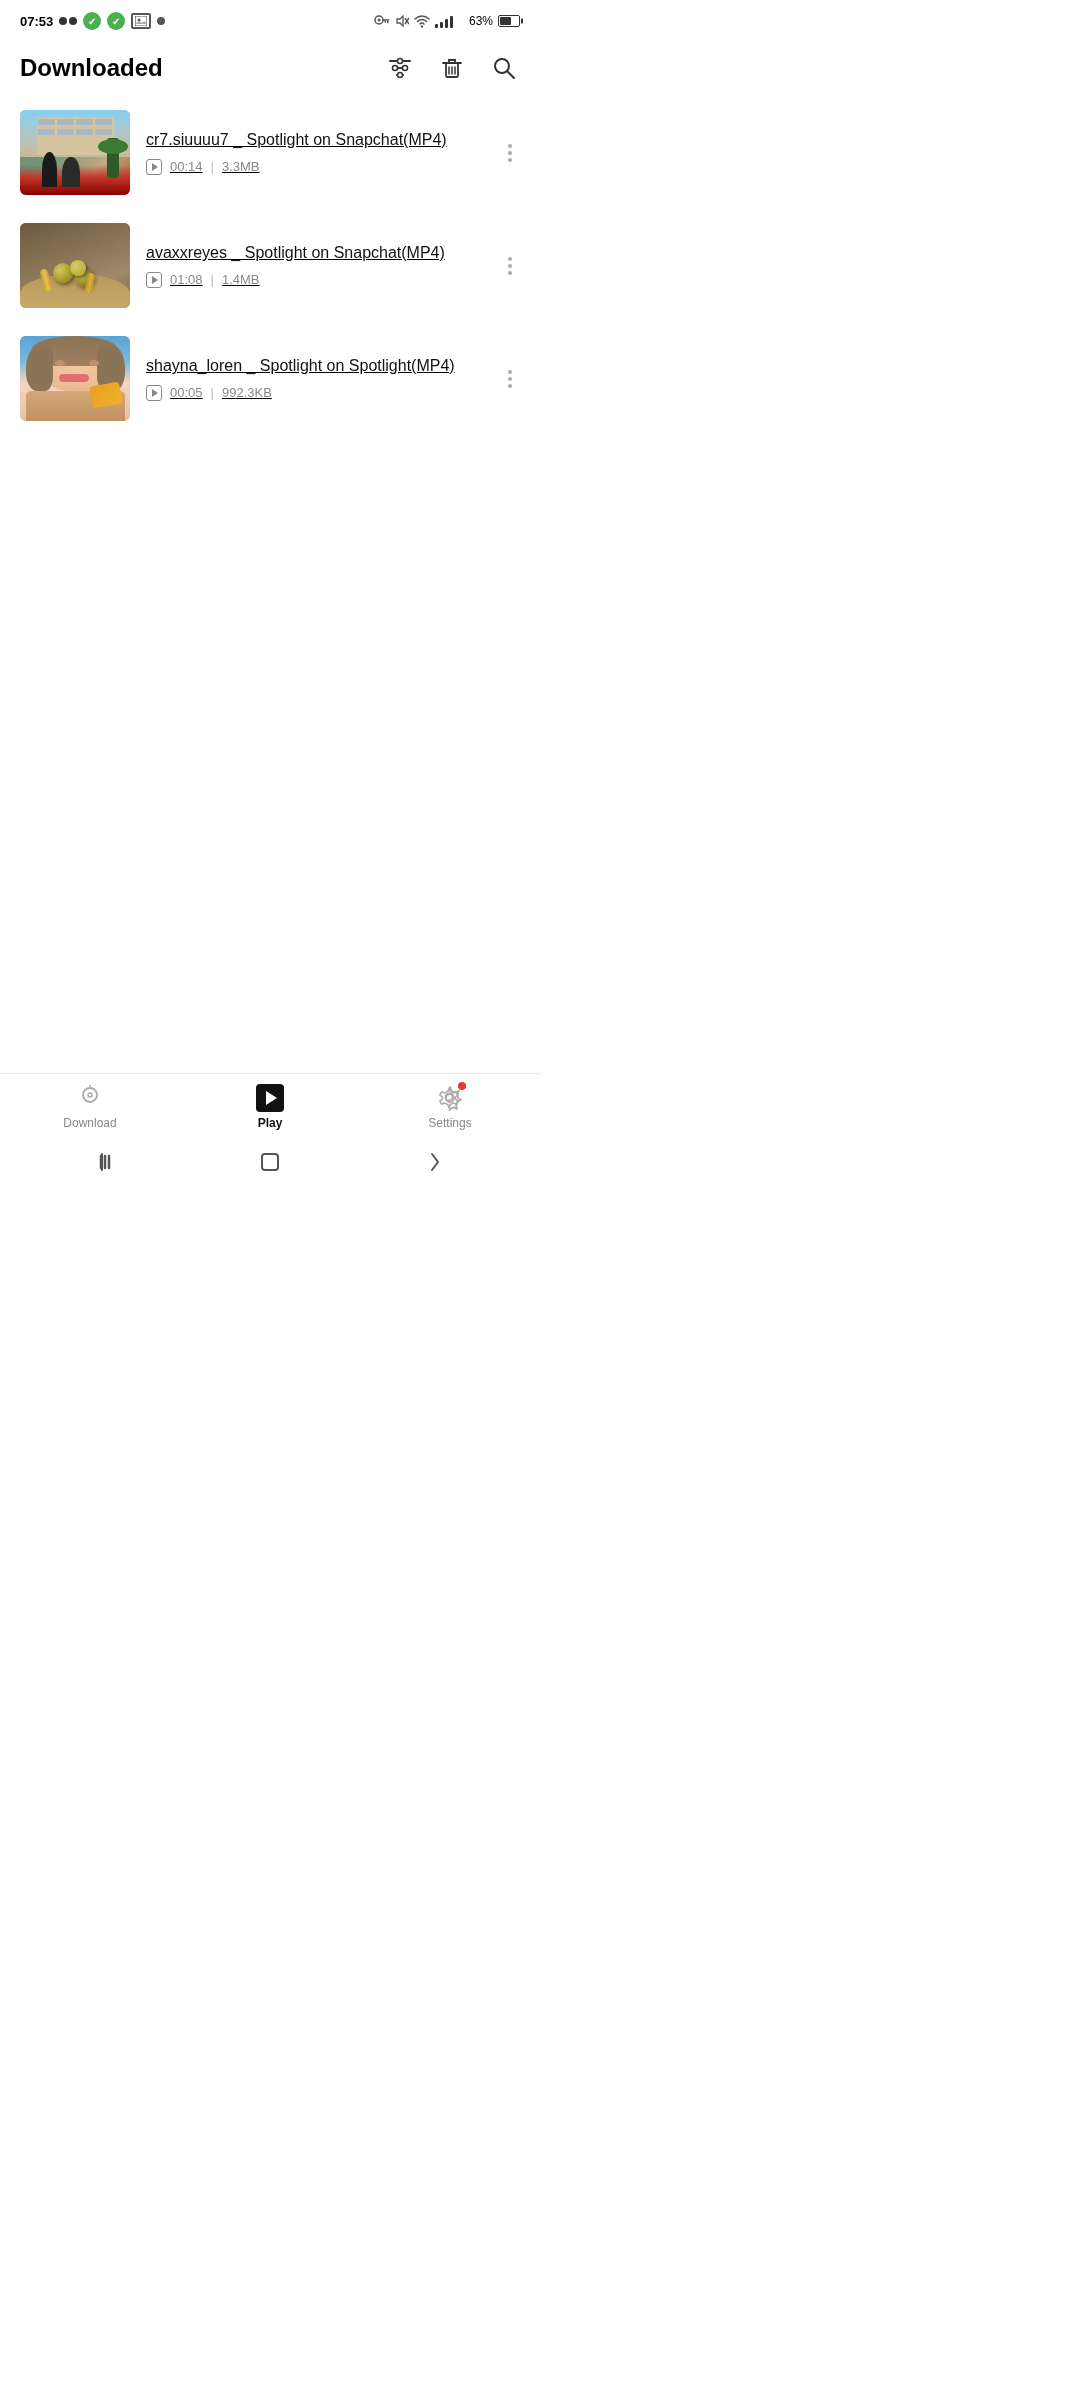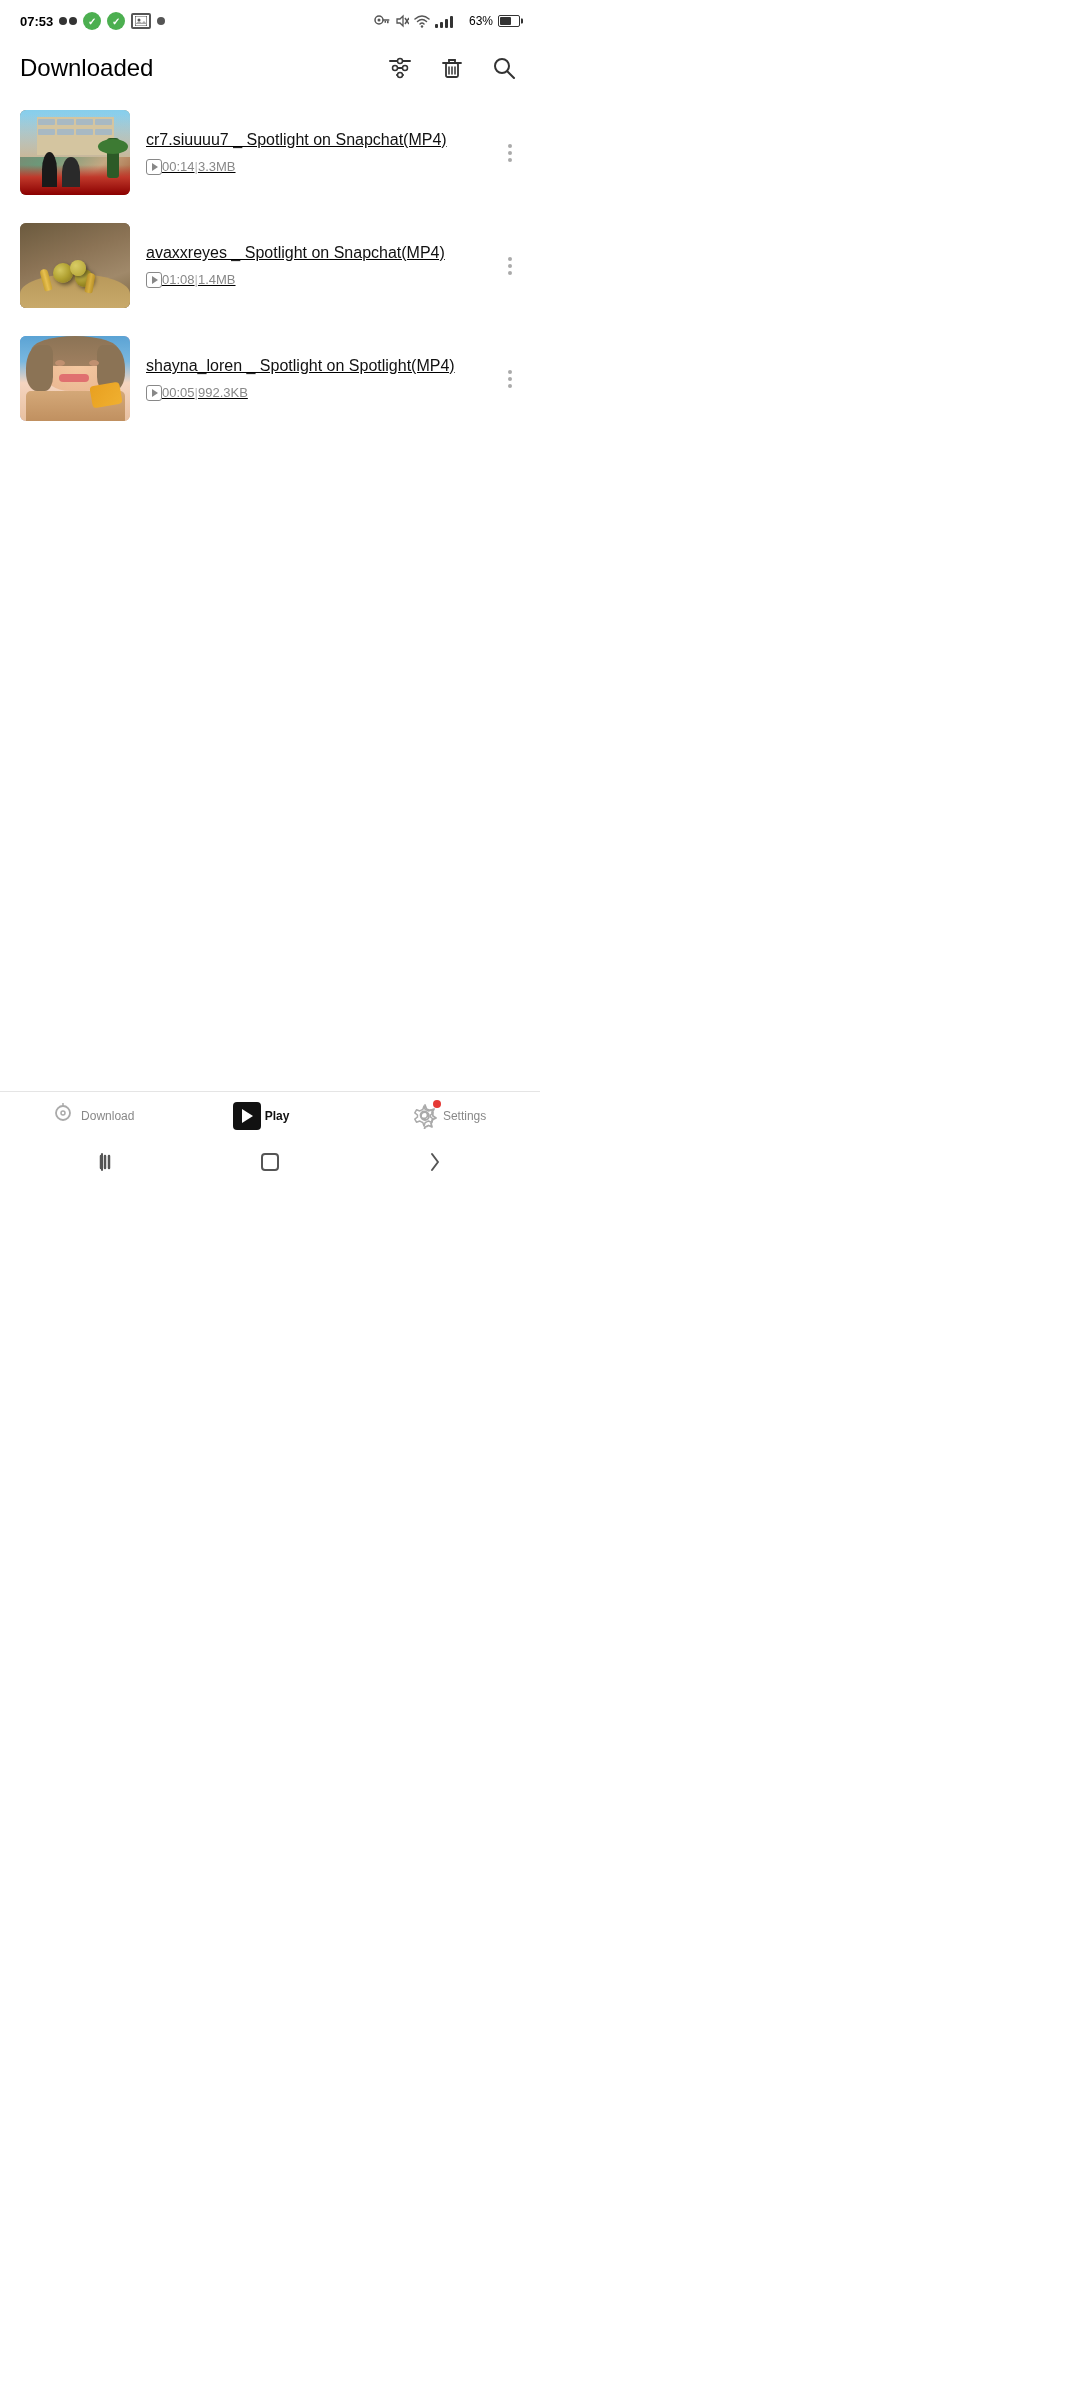--- a/index.html
+++ b/index.html
@@ -84,21 +84,21 @@
     .header {
       display: flex;
       justify-content: space-between;
       align-items: center;
       padding: 12px 20px 12px 20px;
       background: #fff;
     }
 
     .header-title {
       font-size: 24px;
-      font-weight: 400;
+      font-weight: 700;
       color: #000;
     }
 
     .header-actions {
       display: flex;
       align-items: center;
       gap: 20px;
     }
 
     .icon-btn {
@@ -163,20 +163,21 @@
       font-size: 16px;
       font-weight: 500;
       color: #111;
       line-height: 1.3;
       margin-bottom: 8px;
     }
 
     .video-meta {
       display: flex;
       align-items: flex-start;
+      gap: 8px;
       color: #888;
       font-size: 13px;
     }
 
     .play-icon-small {
       width: 16px; height: 16px;
       border: 1.5px solid #888;
       border-radius: 3px;
       display: flex; align-items: center; justify-content: center;
     }
@@ -215,21 +216,21 @@
     }
 
     .nav-items {
       display: flex;
       justify-content: space-around;
       padding: 10px 0 6px 0;
     }
 
     .nav-item {
       display: flex;
-      flex-direction: row;
+      flex-direction: column;
       align-items: center;
       gap: 4px;
       cursor: pointer;
       min-width: 80px;
     }
 
     .nav-icon {
       width: 28px; height: 28px;
       display: flex; align-items: center; justify-content: center;
       position: relative;

